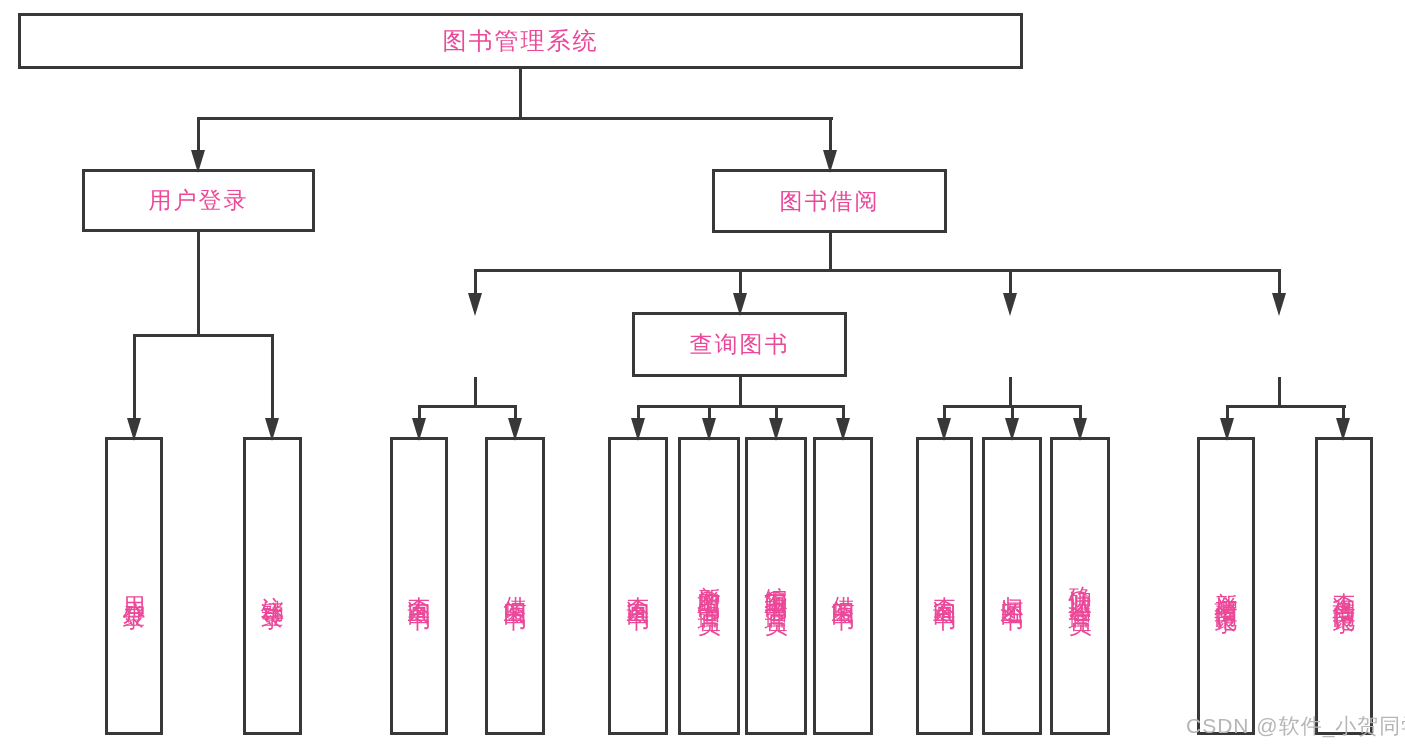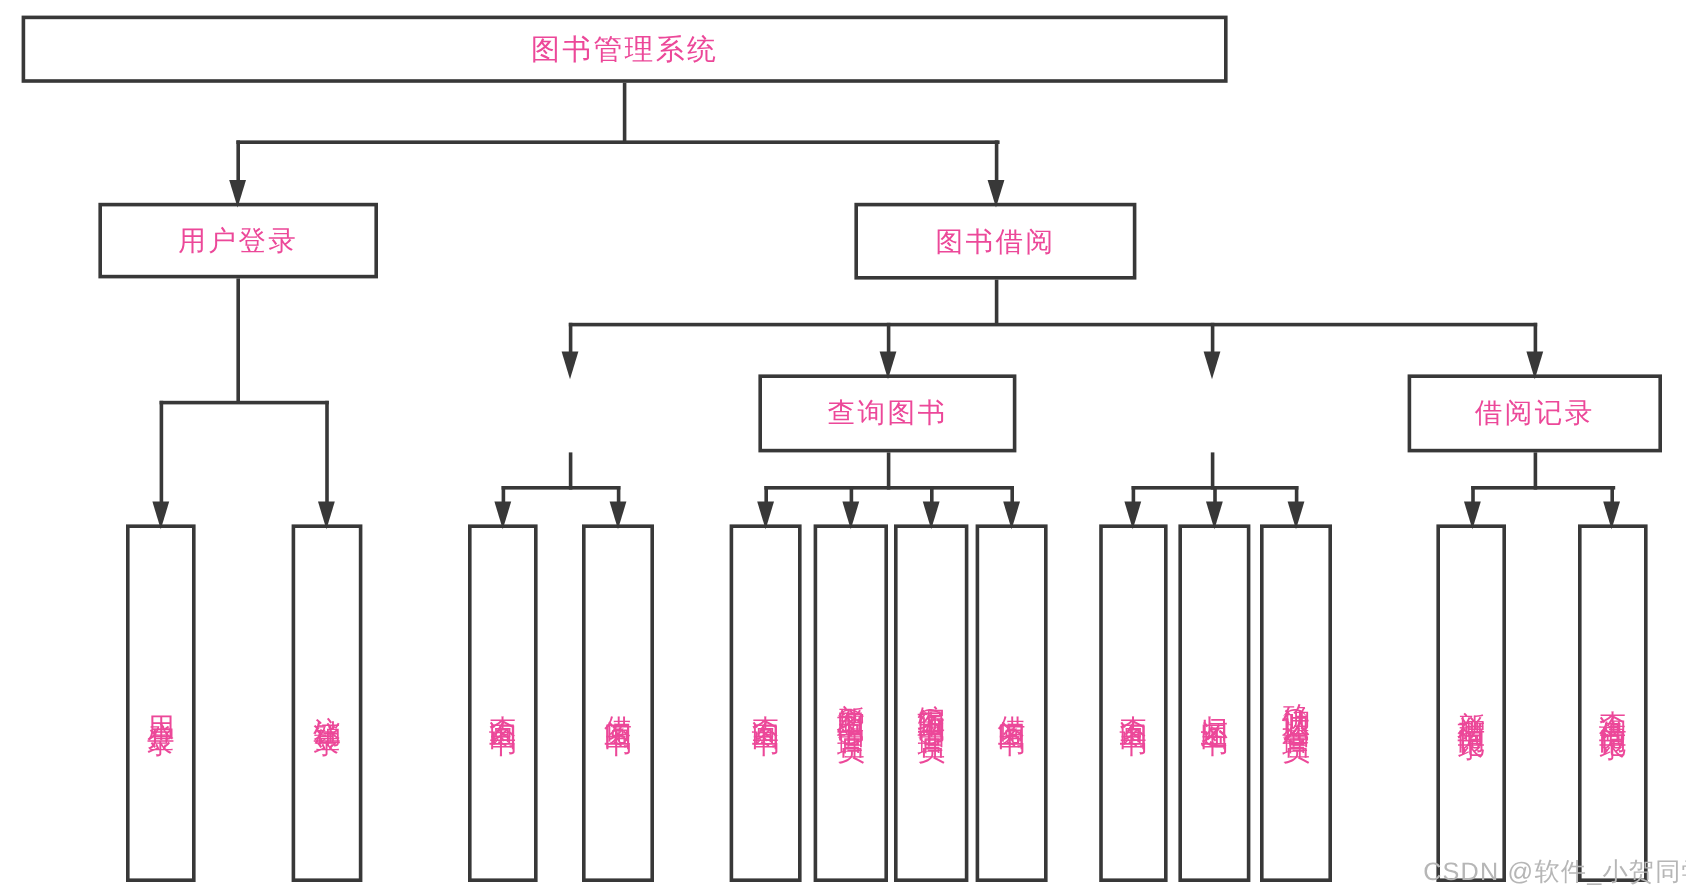--- a/index.html
+++ b/index.html
@@ -58,21 +58,20 @@
   <div class="ln" style="left:474px;  top:269px; width:3px;   height:29px;"></div>
   <div class="ln" style="left:739px;  top:269px; width:3px;   height:29px;"></div>
   <div class="ln" style="left:1009px; top:269px; width:3px;   height:29px;"></div>
   <div class="ln" style="left:1278px; top:269px; width:3px;   height:29px;"></div>
   <div class="arr" style="left:468px;  top:293px;"></div>
   <div class="arr" style="left:733px;  top:293px;"></div>
   <div class="arr" style="left:1003px; top:293px;"></div>
   <div class="arr" style="left:1272px; top:293px;"></div>
 
   <div class="box h" style="left:632px;  top:312px; width:215px; height:65px;">查询图书</div>
-  <div class="box h" style="left:1173px; top:312px; width:212px; height:65px;">借阅记录</div>
 
   <div class="ln" style="left:474px; top:377px; width:3px;  height:31px;"></div>
   <div class="ln" style="left:418px; top:405px; width:99px; height:3px;"></div>
   <div class="ln" style="left:418px; top:405px; width:3px;  height:18px;"></div>
   <div class="ln" style="left:514px; top:405px; width:3px;  height:18px;"></div>
   <div class="arr" style="left:412px; top:418px;"></div>
   <div class="arr" style="left:508px; top:418px;"></div>
 
   <div class="ln" style="left:739px; top:377px; width:3px;   height:31px;"></div>
   <div class="ln" style="left:637px; top:405px; width:208px; height:3px;"></div>

